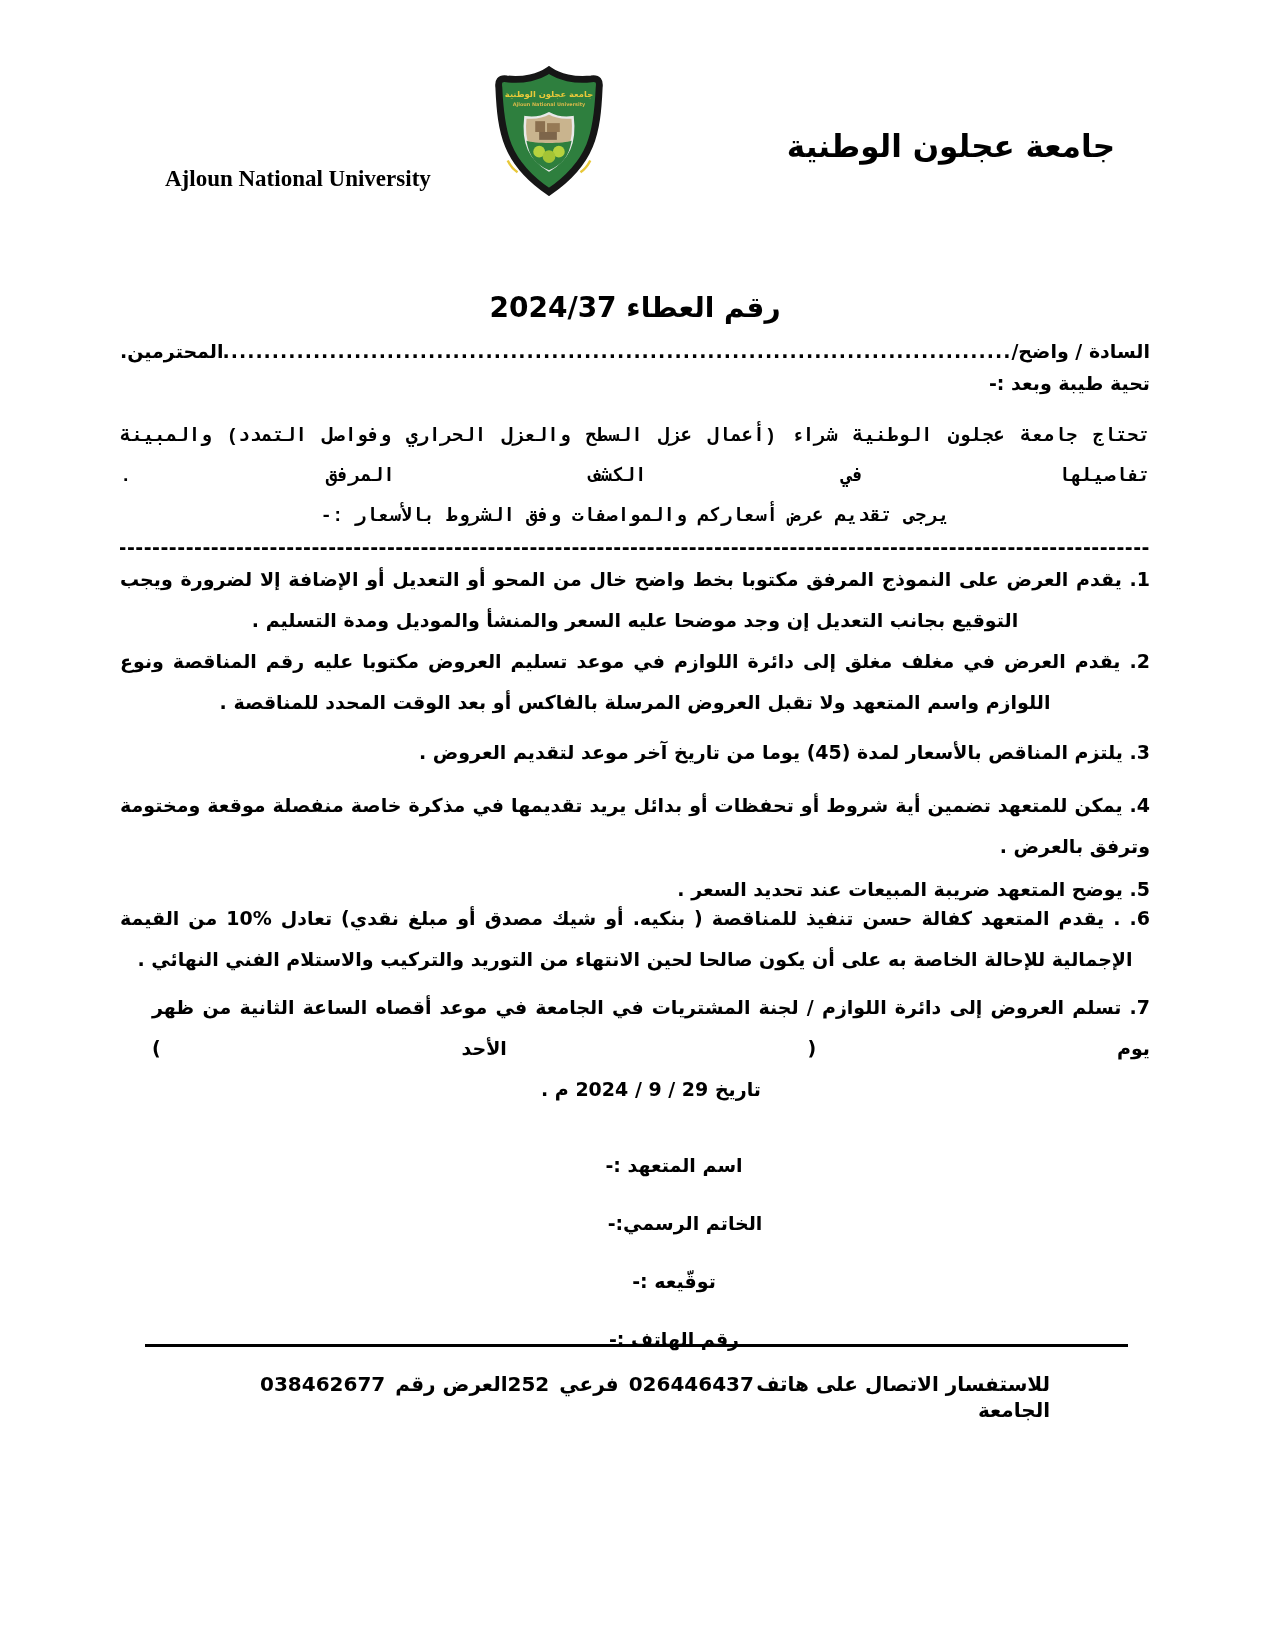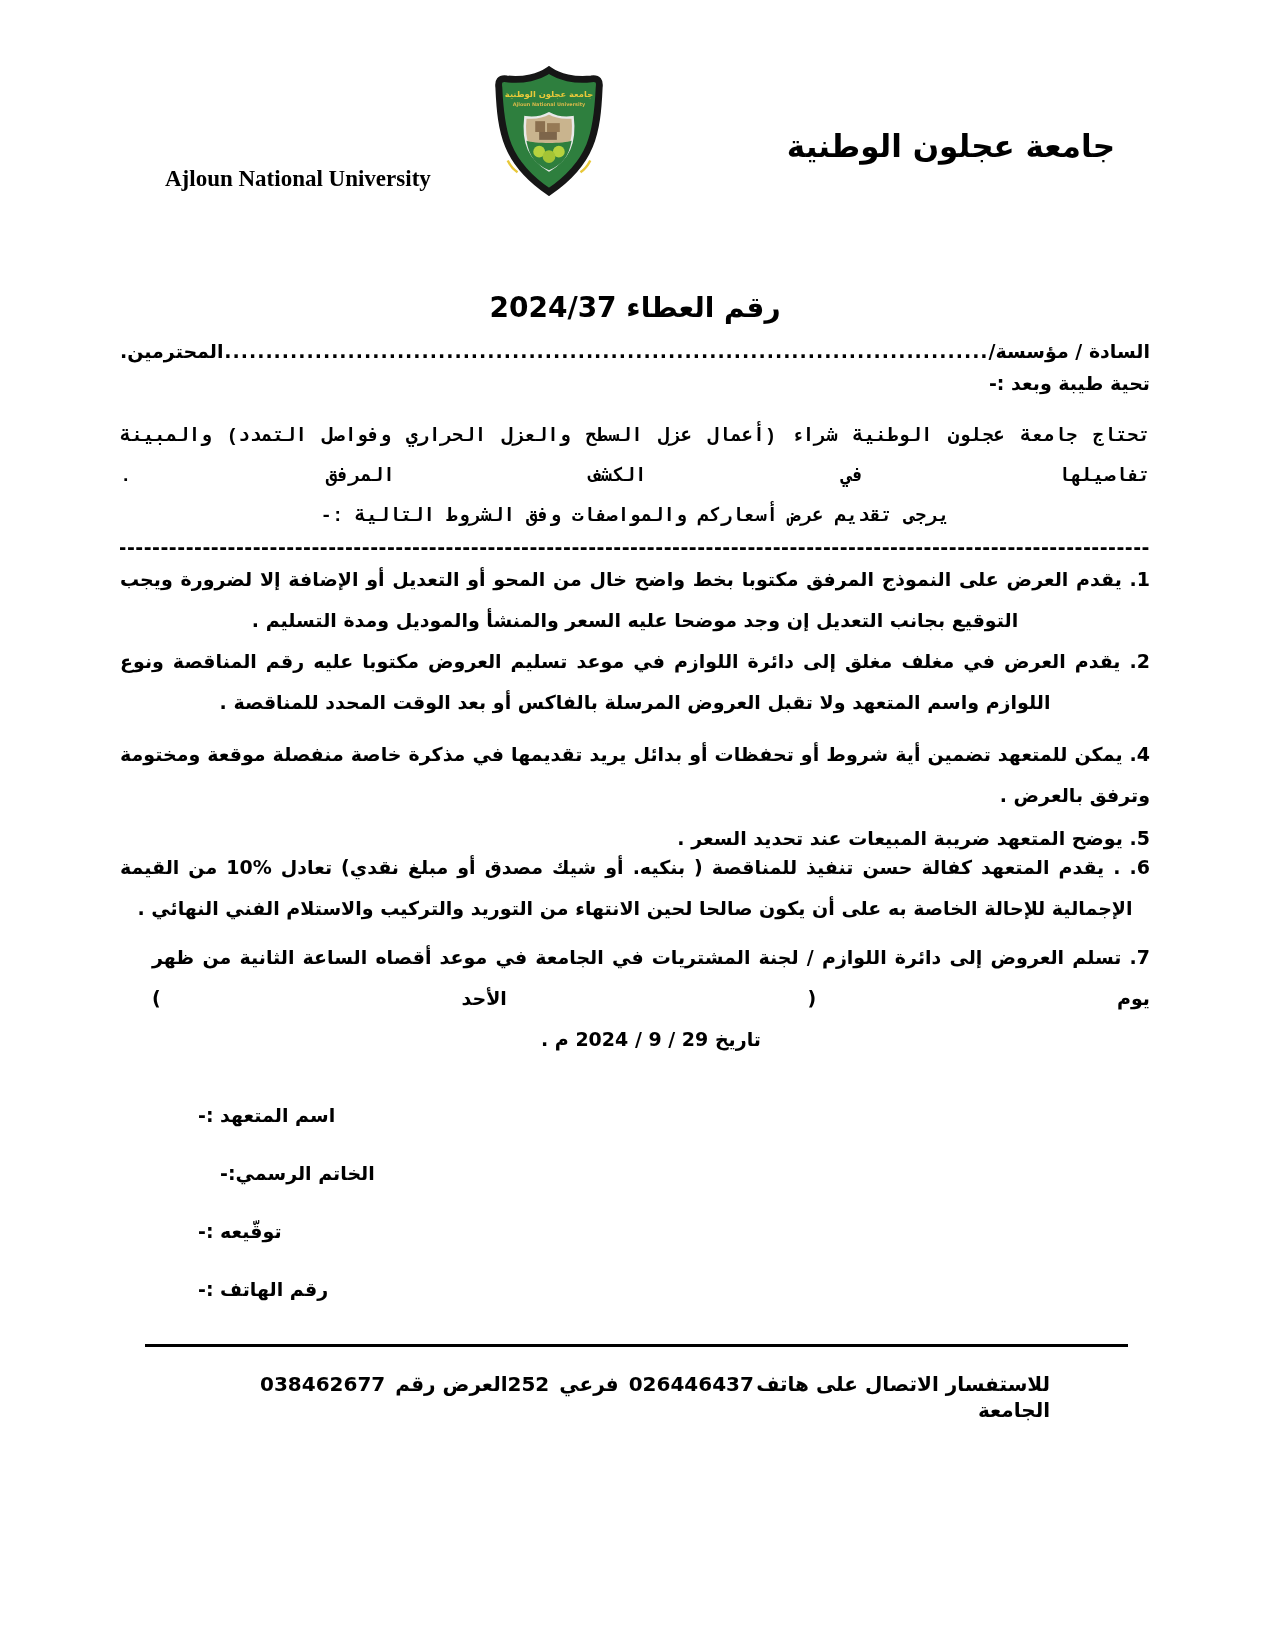--- a/index.html
+++ b/index.html
@@ -38,21 +38,21 @@
   .cond { text-align:justify; text-align-last:center; line-height:2.15; }
   .cond.align-right { text-align-last:right; }
   #c3 { margin-top:10px; }
   #c4 { margin-top:12px; }
   #c5 { margin-top:2px; }
   #c6 { margin-top:-12px; }
   #c7 { margin-top:8px; }
   .cond-line { line-height:41px;margin-left:32px; }
   
   .signature { margin-top:42px; padding-left:40px; }
-  .sig-field { text-align:left; line-height:26px; margin-bottom:32px; white-space:nowrap; padding-left:38px; }
+  .sig-field { text-align:center; line-height:26px; margin-bottom:32px; white-space:nowrap; padding-left:38px; }
   .sig-field:nth-child(2) { padding-left:60px; }
   
   .footer { position:absolute; top:1344px; left:0; right:0; }
   .footer-rule { border-top:3px solid #000; margin:0 147px 0 145px; }
   .footer-contacts {
     direction:rtl; display:flex; justify-content:space-between;
     padding:24px 225px 0 260px; font-size:20px; line-height:26px;
   }
   .footer-group { display:flex; direction:rtl; gap:10px; white-space:nowrap; }
   svg text { font-family:"DejaVu Sans", sans-serif; font-weight:bold; }
@@ -84,36 +84,37 @@
     </div>
 
     <div class="header-ar">جامعة عجلون الوطنية</div>
   </div>
 
   <div class="content">
 
     <div class="doc-title">رقم العطاء  2024/37</div>
 
     <div class="salutation">
-      <span class="sal-prefix">السادة / مؤسسة/</span>
+      <span class="sal-prefix">السادة / واضح/</span>
       <span class="dots">........................................................................................................................................................................................................</span>
       <span class="sal-suffix">المحترمين.</span>
     </div>
 
     <div class="greeting">تحية طيبة وبعد :-</div>
 
     <div class="intro">
       <div class="line stretch">تحتاج جامعة عجلون الوطنية شراء (أعمال عزل السطح والعزل الحراري وفواصل التمدد)  والمبينة تفاصيلها في الكشف المرفق .</div>
-      <div class="line center">يرجى تقديم عرض أسعاركم والمواصفات وفق الشروط التالية :-</div>
+      <div class="line center">يرجى تقديم عرض أسعاركم والمواصفات وفق الشروط بالأسعار :-</div>
     </div>
 
     <div class="divider">----------------------------------------------------------------------------------------------------------------------------------------------------------------</div>
 
     <div class="cond" id="c1">1. يقدم العرض على النموذج المرفق مكتوبا بخط واضح خال من المحو أو التعديل أو الإضافة إلا لضرورة ويجب التوقيع بجانب التعديل إن وجد موضحا عليه السعر والمنشأ والموديل ومدة التسليم .</div>
     <div class="cond" id="c2">2. يقدم العرض في مغلف مغلق إلى دائرة اللوازم في موعد تسليم العروض مكتوبا عليه رقم المناقصة ونوع اللوازم واسم المتعهد ولا تقبل العروض المرسلة بالفاكس أو بعد الوقت المحدد للمناقصة .</div>
+    <div class="cond align-right" id="c3">3. يلتزم المناقص بالأسعار لمدة (45) يوما من تاريخ آخر موعد لتقديم العروض .</div>
     <div class="cond align-right" id="c4">4. يمكن للمتعهد تضمين أية شروط أو تحفظات أو بدائل يريد تقديمها في مذكرة خاصة منفصلة موقعة ومختومة وترفق بالعرض .</div>
     <div class="cond align-right" id="c5">5. يوضح المتعهد  ضريبة المبيعات عند تحديد السعر .</div>
     <div class="cond" id="c6">6. . يقدم المتعهد كفالة حسن تنفيذ للمناقصة ( بنكيه. أو شيك مصدق أو مبلغ نقدي)  تعادل %10 من القيمة الإجمالية للإحالة الخاصة به على أن يكون صالحا لحين الانتهاء من التوريد والتركيب  والاستلام الفني النهائي .</div>
     <div id="c7">
       <div class="cond-line stretch">7. تسلم العروض إلى دائرة اللوازم / لجنة المشتريات في الجامعة في موعد أقصاه الساعة الثانية من ظهر يوم (  الأحد  )</div>
       <div class="cond-line center">تاريخ  29 /  9 / 2024 م .</div>
     </div>
 
     <div class="signature">
       <div class="sig-field">اسم المتعهد :-</div>

